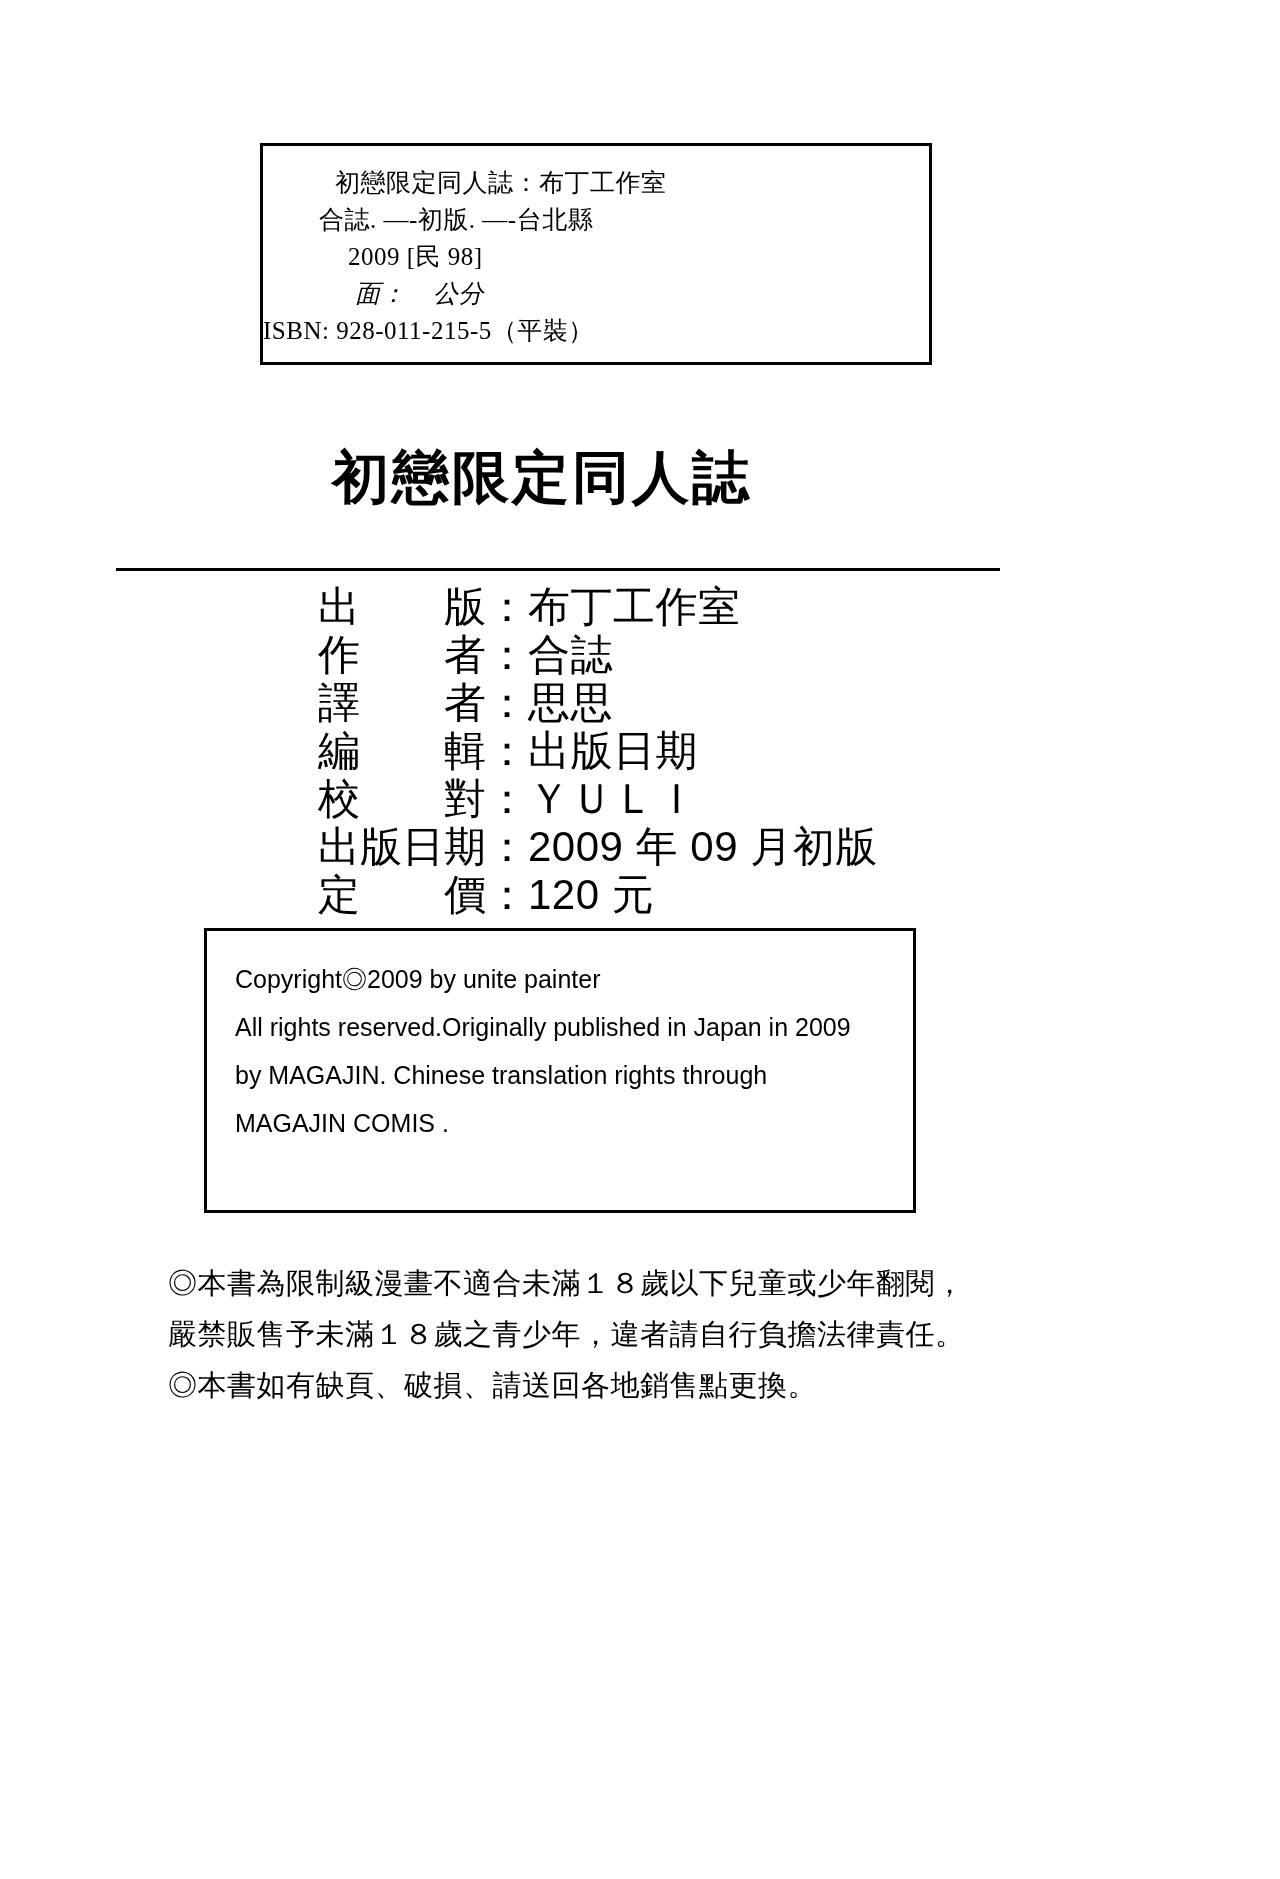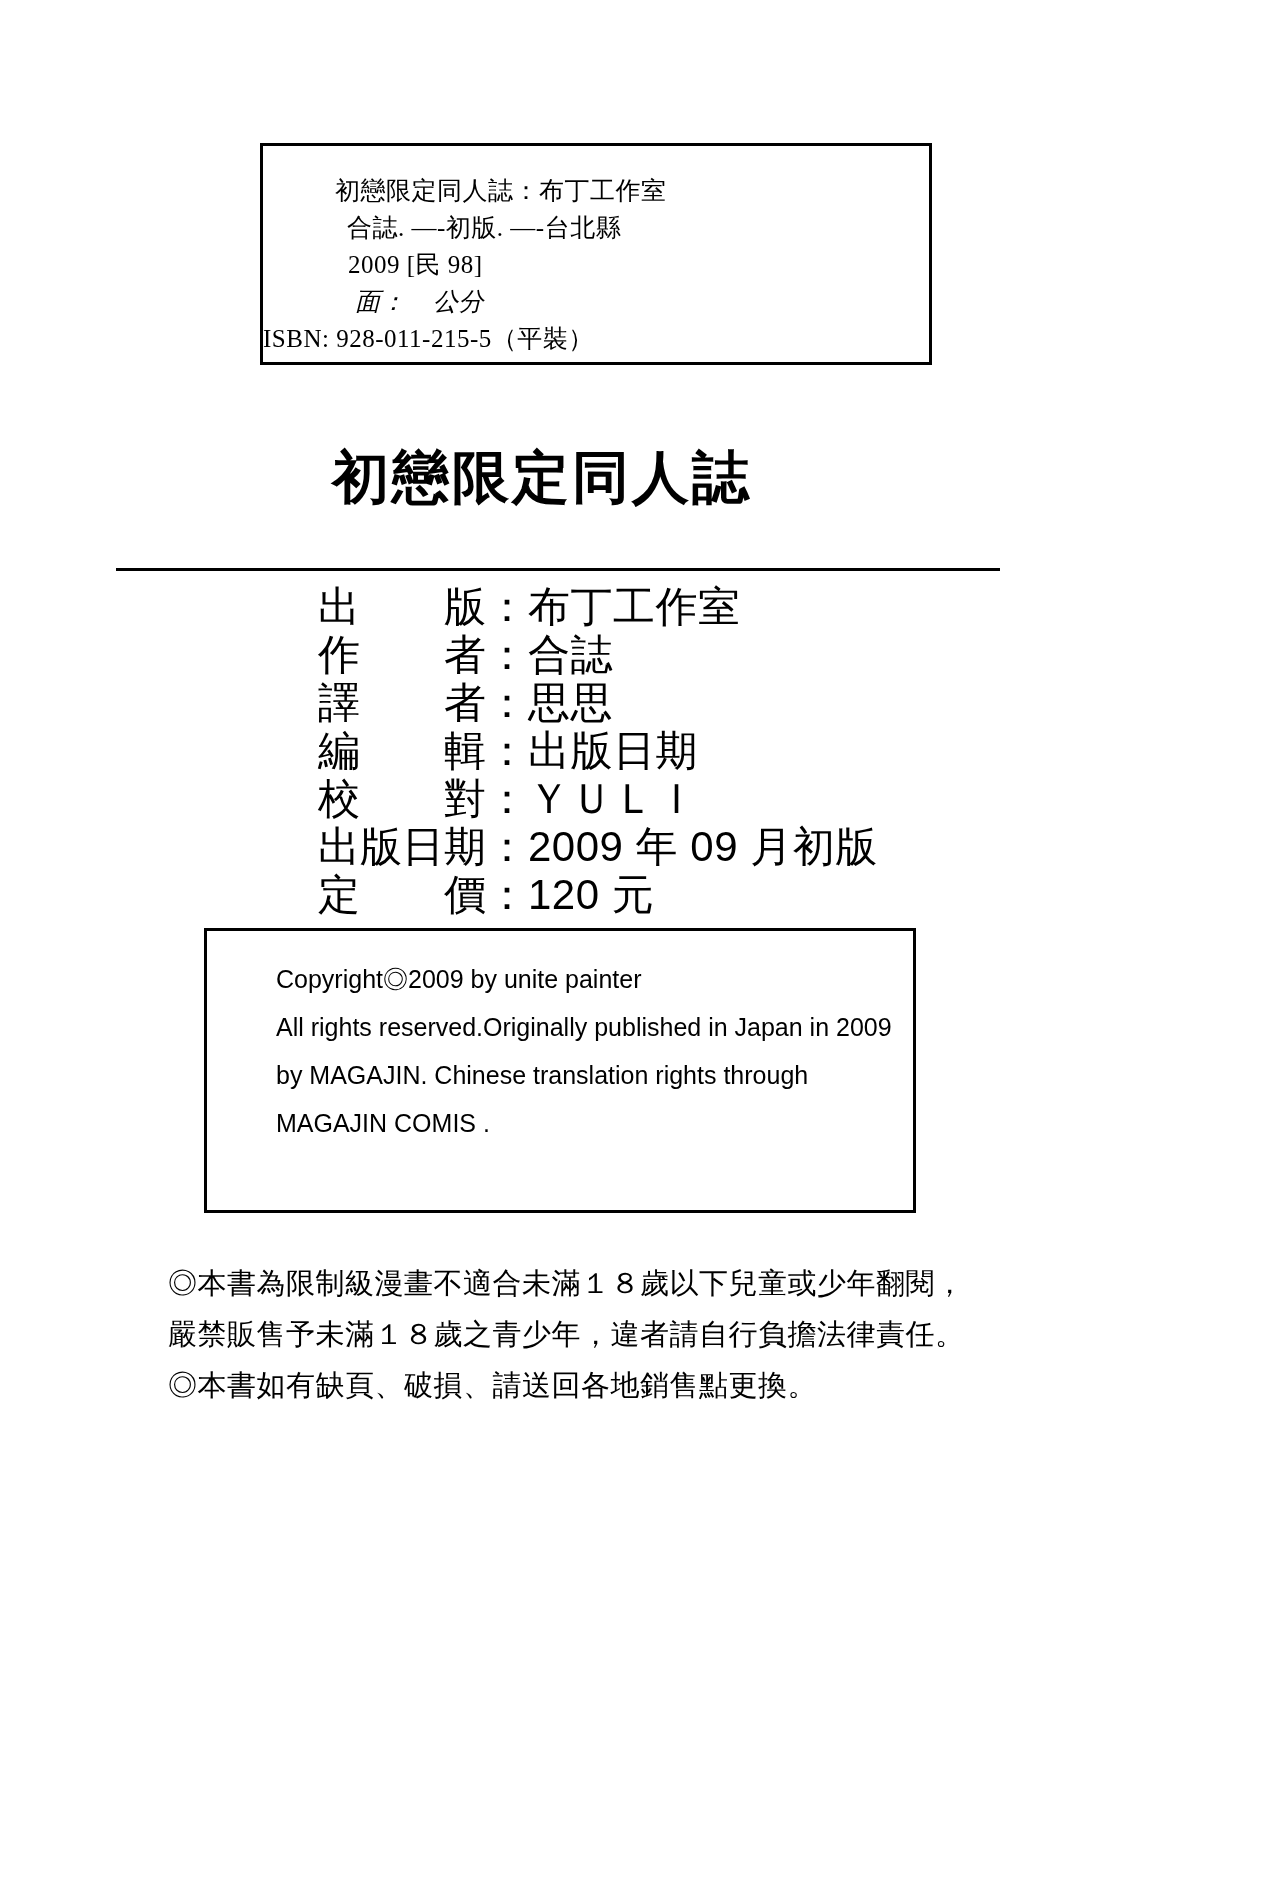--- a/index.html
+++ b/index.html
@@ -28,31 +28,30 @@
     position: absolute;
     left: 260px;
     top: 143px;
     width: 672px;
     height: 222px;
     border: 3px solid #000;
     box-sizing: border-box;
   }
   .cip-inner {
     padding: 18px 0 0 0;
-    margin-top: 8px;
   }
   .cip-line {
     font-family: "Liberation Serif", serif;
     font-size: 25px;
     line-height: 37px;
     letter-spacing: 0.5px;
     white-space: pre;
   }
   .cip-line.l1 { padding-left: 72px; }
-  .cip-line.l2 { padding-left: 84px; }
+  .cip-line.l2 { padding-left: 56px; }
   .cip-line.l3 { padding-left: 85px; }
   .cip-line.l4 { padding-left: 92px; font-style: italic; }
   .cip-line.l5 { }
 
   
   .doc-title {
     position: absolute;
     left: 0;
     top: 440px;
     width: 1084px;
@@ -103,21 +102,20 @@
     width: 712px;
     height: 285px;
     border: 3px solid #000;
     box-sizing: border-box;
     padding: 24px 28px 0 28px;
   }
   .copy-line {
     font-size: 25px;
     line-height: 48px;
     white-space: pre;
-    margin-left: 41px;
   }
   .copy-bottom {
     display: flex;
     justify-content: flex-start;
     margin-top: 4px;
     font-size: 27px;
   }
   .copy-bottom .left { width: 465px; }
   .copy-bottom .right { }
 

